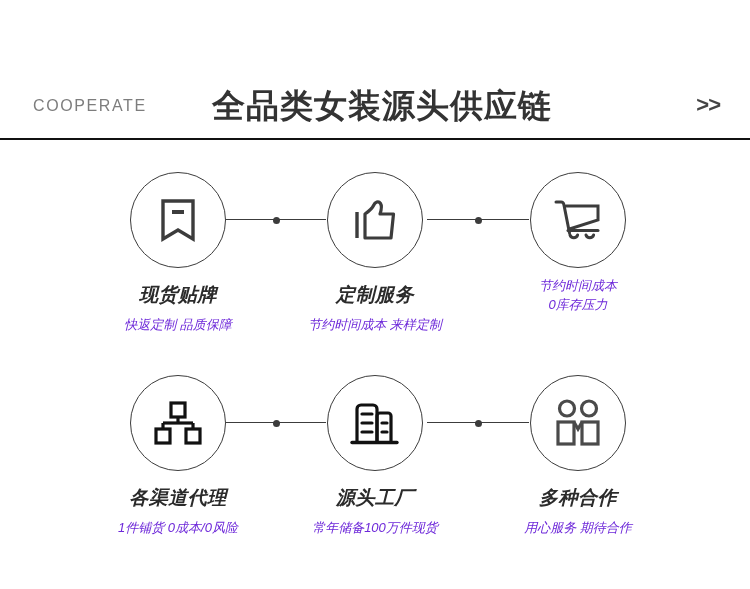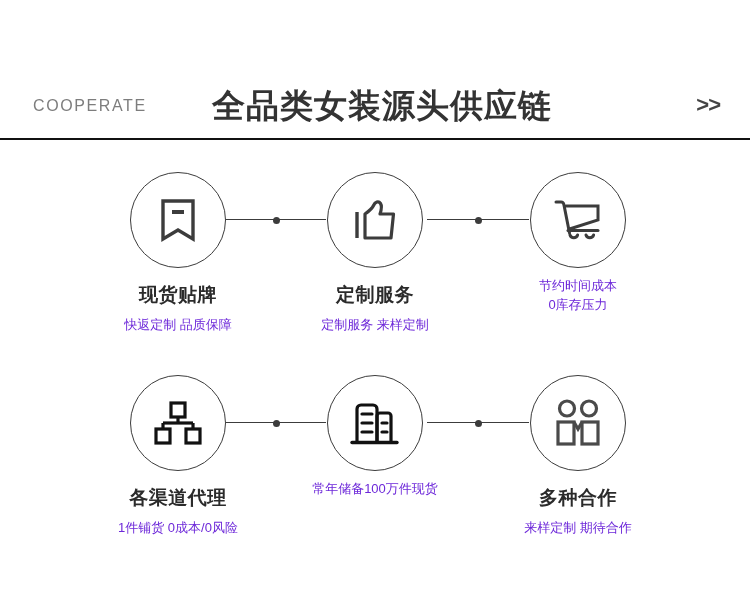--- a/index.html
+++ b/index.html
@@ -79,20 +79,21 @@
     height: 180px;
   }
   .row-1 { top: 172px; }
   .row-2 { top: 375px; }
 
   .feature {
     position: absolute;
     top: 0;
     width: 200px;
     text-align: center;
+    font-style: italic;
   }
   .feature-a { left: 78px; }
   .feature-b { left: 275px; }
   .feature-c { left: 478px; }
 
   .circle {
     position: relative;
     width: 96px;
     height: 96px;
     margin: 0 auto;
@@ -199,21 +200,21 @@
     <div class="circle">
       <span>
         <svg width="54" height="54" viewBox="0 0 54 54" fill="none" stroke="#3c3c3c" stroke-width="3.2" stroke-linejoin="round" stroke-linecap="butt">
           <line x1="9" y1="19" x2="9" y2="45" stroke-width="3.4"></line>
           <path d="M17 45 H43 L45.5 21 H32 C32 21 34.5 13.5 32.5 10.5 C30.5 7.5 27 9 25.5 12.5 C24 16 17 21 17 21 Z"></path>
         </svg>
       </span>
     </div>
     <div class="feature-title">定制服务</div>
     <div class="feature-desc">
-      <span>定制服务 来样定制</span>
+      <span>节约时间成本 来样定制</span>
     </div>
   </div>
 
   <div class="feature feature-c">
     <div class="circle">
       <span>
         <svg width="56" height="52" viewBox="0 0 56 52" fill="none" stroke="#3c3c3c" stroke-width="3" stroke-linejoin="miter" stroke-linecap="round">
           <path d="M6 8 H11 C12.6 8 13.6 9 13.9 10.6 L19.5 39"></path>
           <path d="M16 12 H48 V26 L19.5 35"></path>
           <line x1="18" y1="36.5" x2="48" y2="36.5"></line>
@@ -268,35 +269,36 @@
           <path d="M30 45 V19 C30 17.4 31.4 16 33 16 H41 C42.6 16 44 17.4 44 19 V45"></path>
           <line x1="5" y1="45.5" x2="50" y2="45.5" stroke-width="3.4"></line>
           <line x1="15" y1="17" x2="25" y2="17"></line>
           <line x1="15" y1="26" x2="25" y2="26"></line>
           <line x1="15" y1="35" x2="25" y2="35"></line>
           <line x1="35" y1="26" x2="40" y2="26"></line>
           <line x1="35" y1="35" x2="40" y2="35"></line>
         </svg>
       </span>
     </div>
+    <div class="feature-title">源头工厂</div>
     <div class="feature-desc">
       <span>常年储备100万件现货</span>
     </div>
   </div>
 
   <div class="feature feature-c">
     <div class="circle">
       <span>
         <svg width="54" height="50" viewBox="0 0 54 50" fill="none" stroke="#4a4a4a" stroke-width="3.2" stroke-linejoin="miter">
           <circle cx="16" cy="10.5" r="7.5"></circle>
           <circle cx="38" cy="10.5" r="7.5"></circle>
           <rect x="7" y="24" width="16" height="22"></rect>
           <rect x="31" y="24" width="16" height="22"></rect>
           <path d="M23 24 L27 31 L31 24" stroke-width="3.2"></path>
         </svg>
       </span>
     </div>
     <div class="feature-title">多种合作</div>
     <div class="feature-desc">
-      <span>来样定制 期待合作</span>
+      <span>用心服务 期待合作</span>
     </div>
   </div>
 </div>
 
 </body></html>

